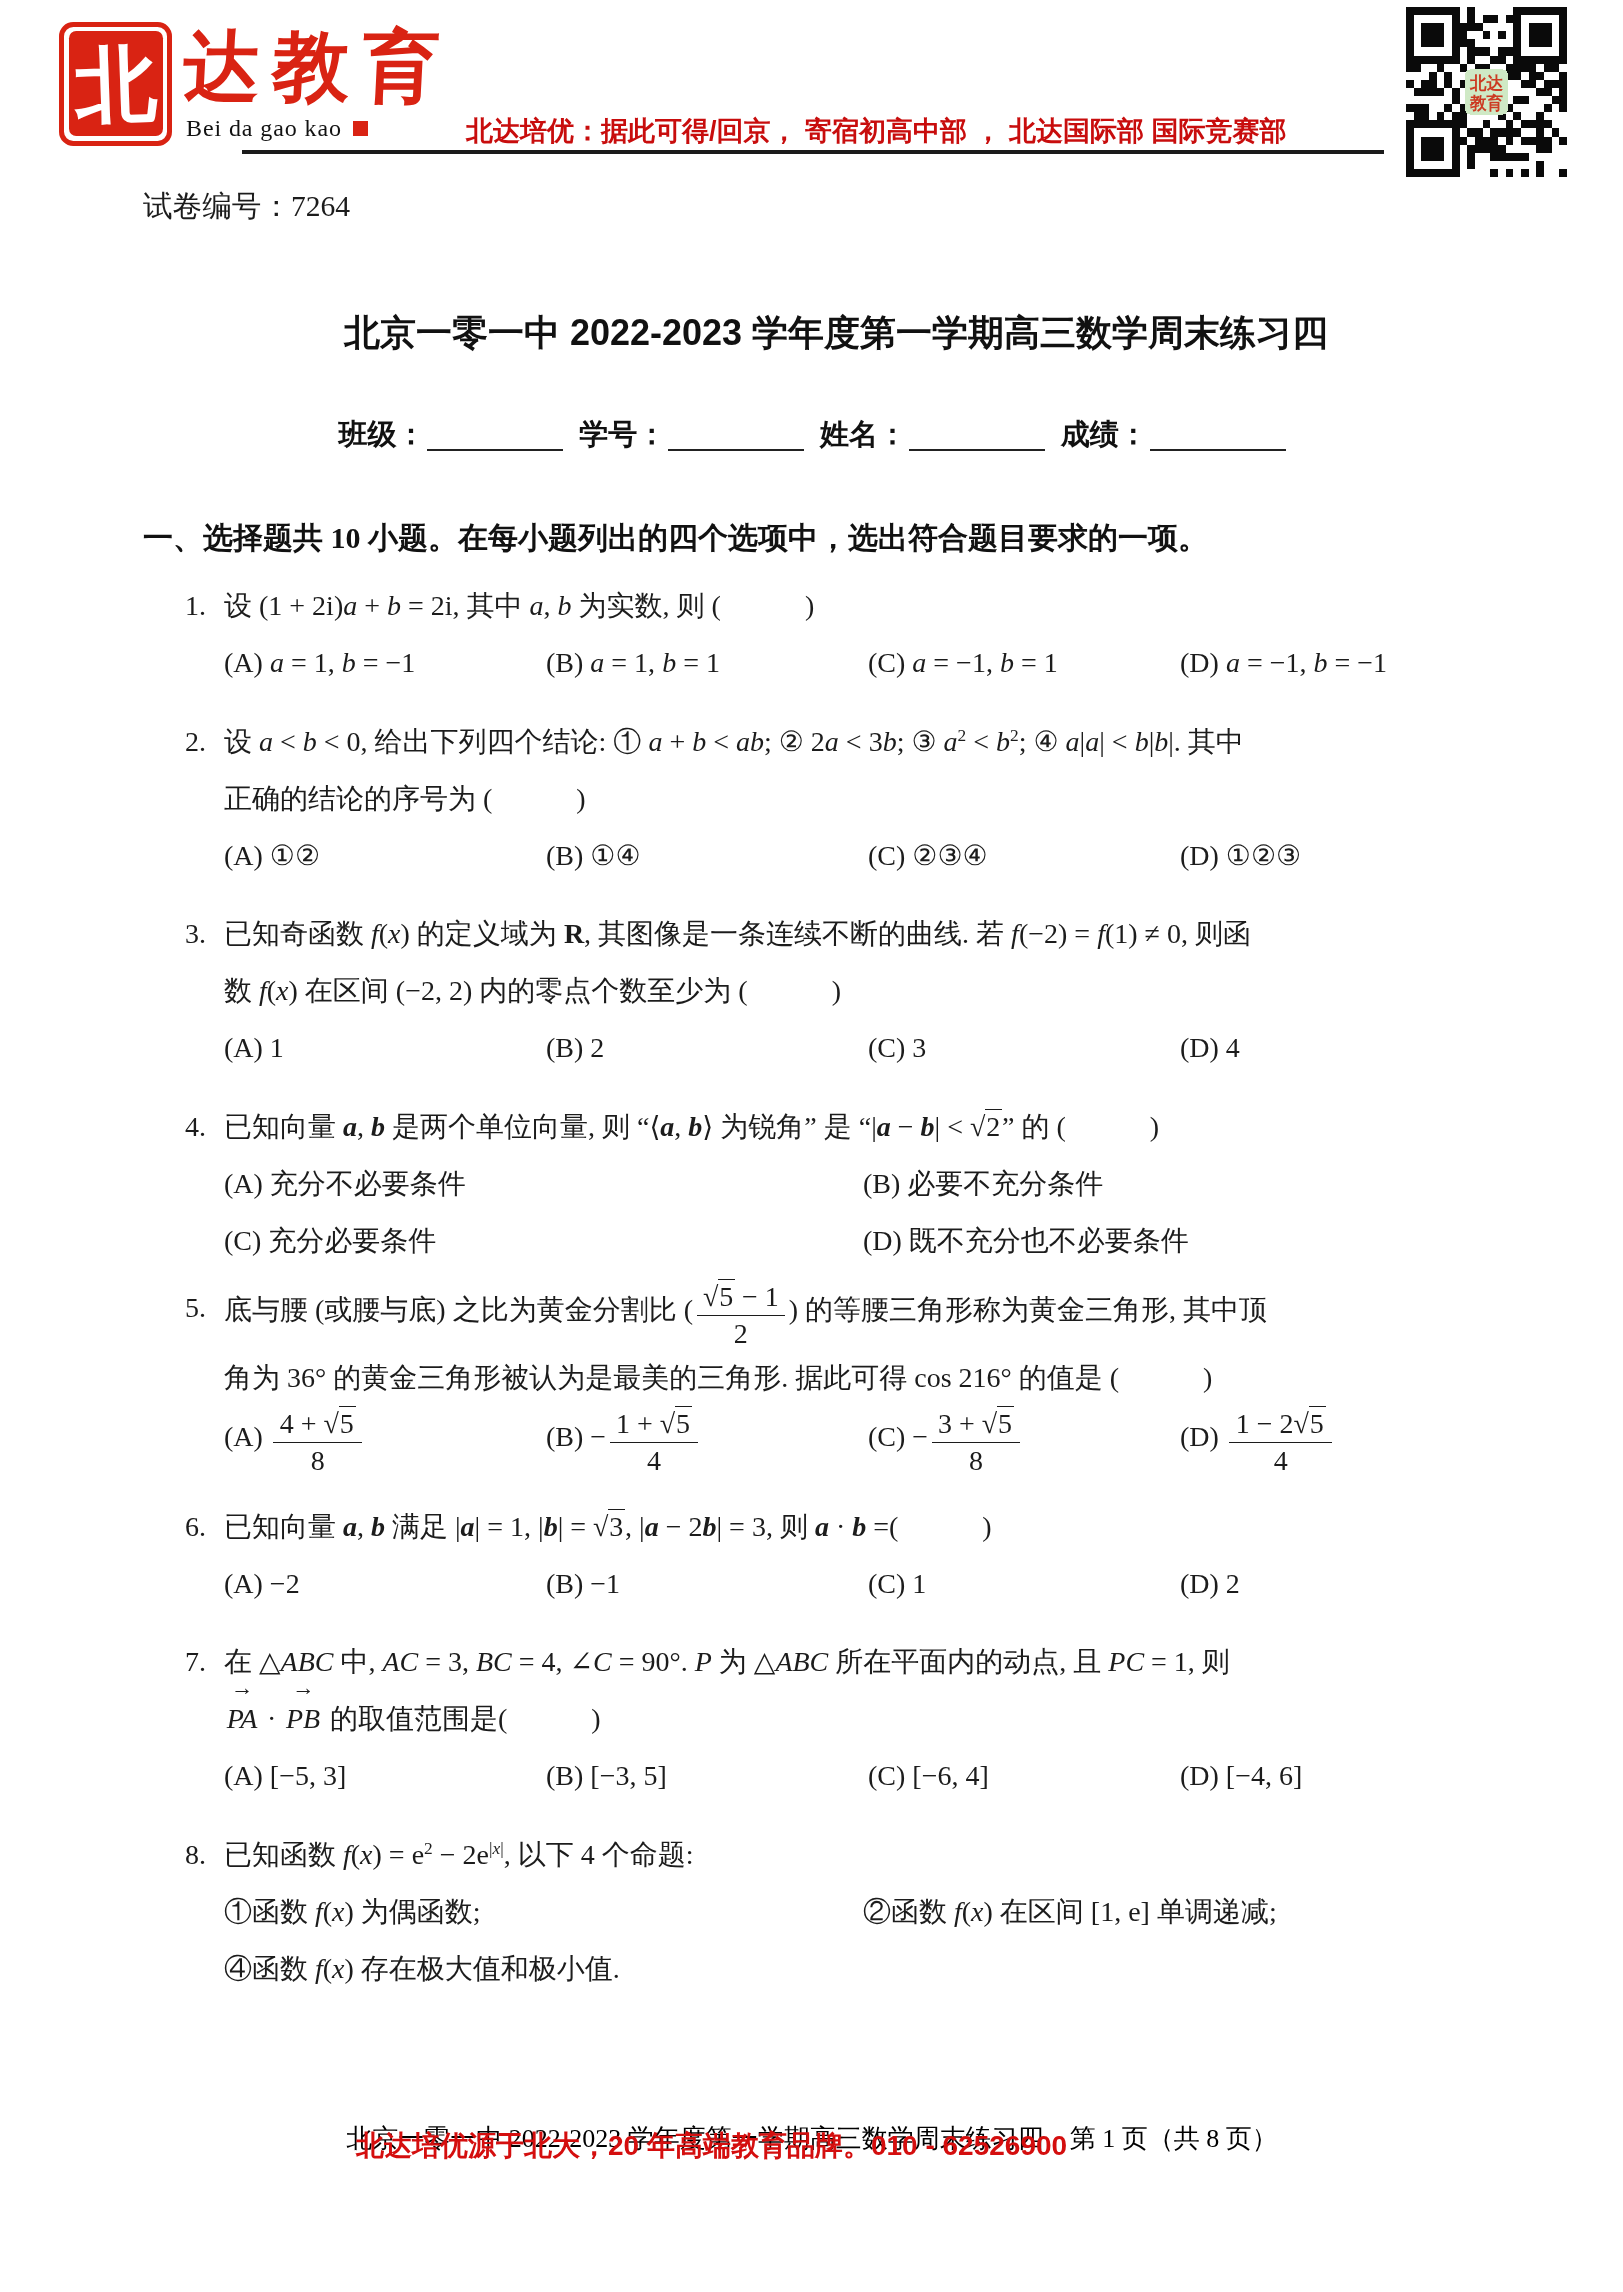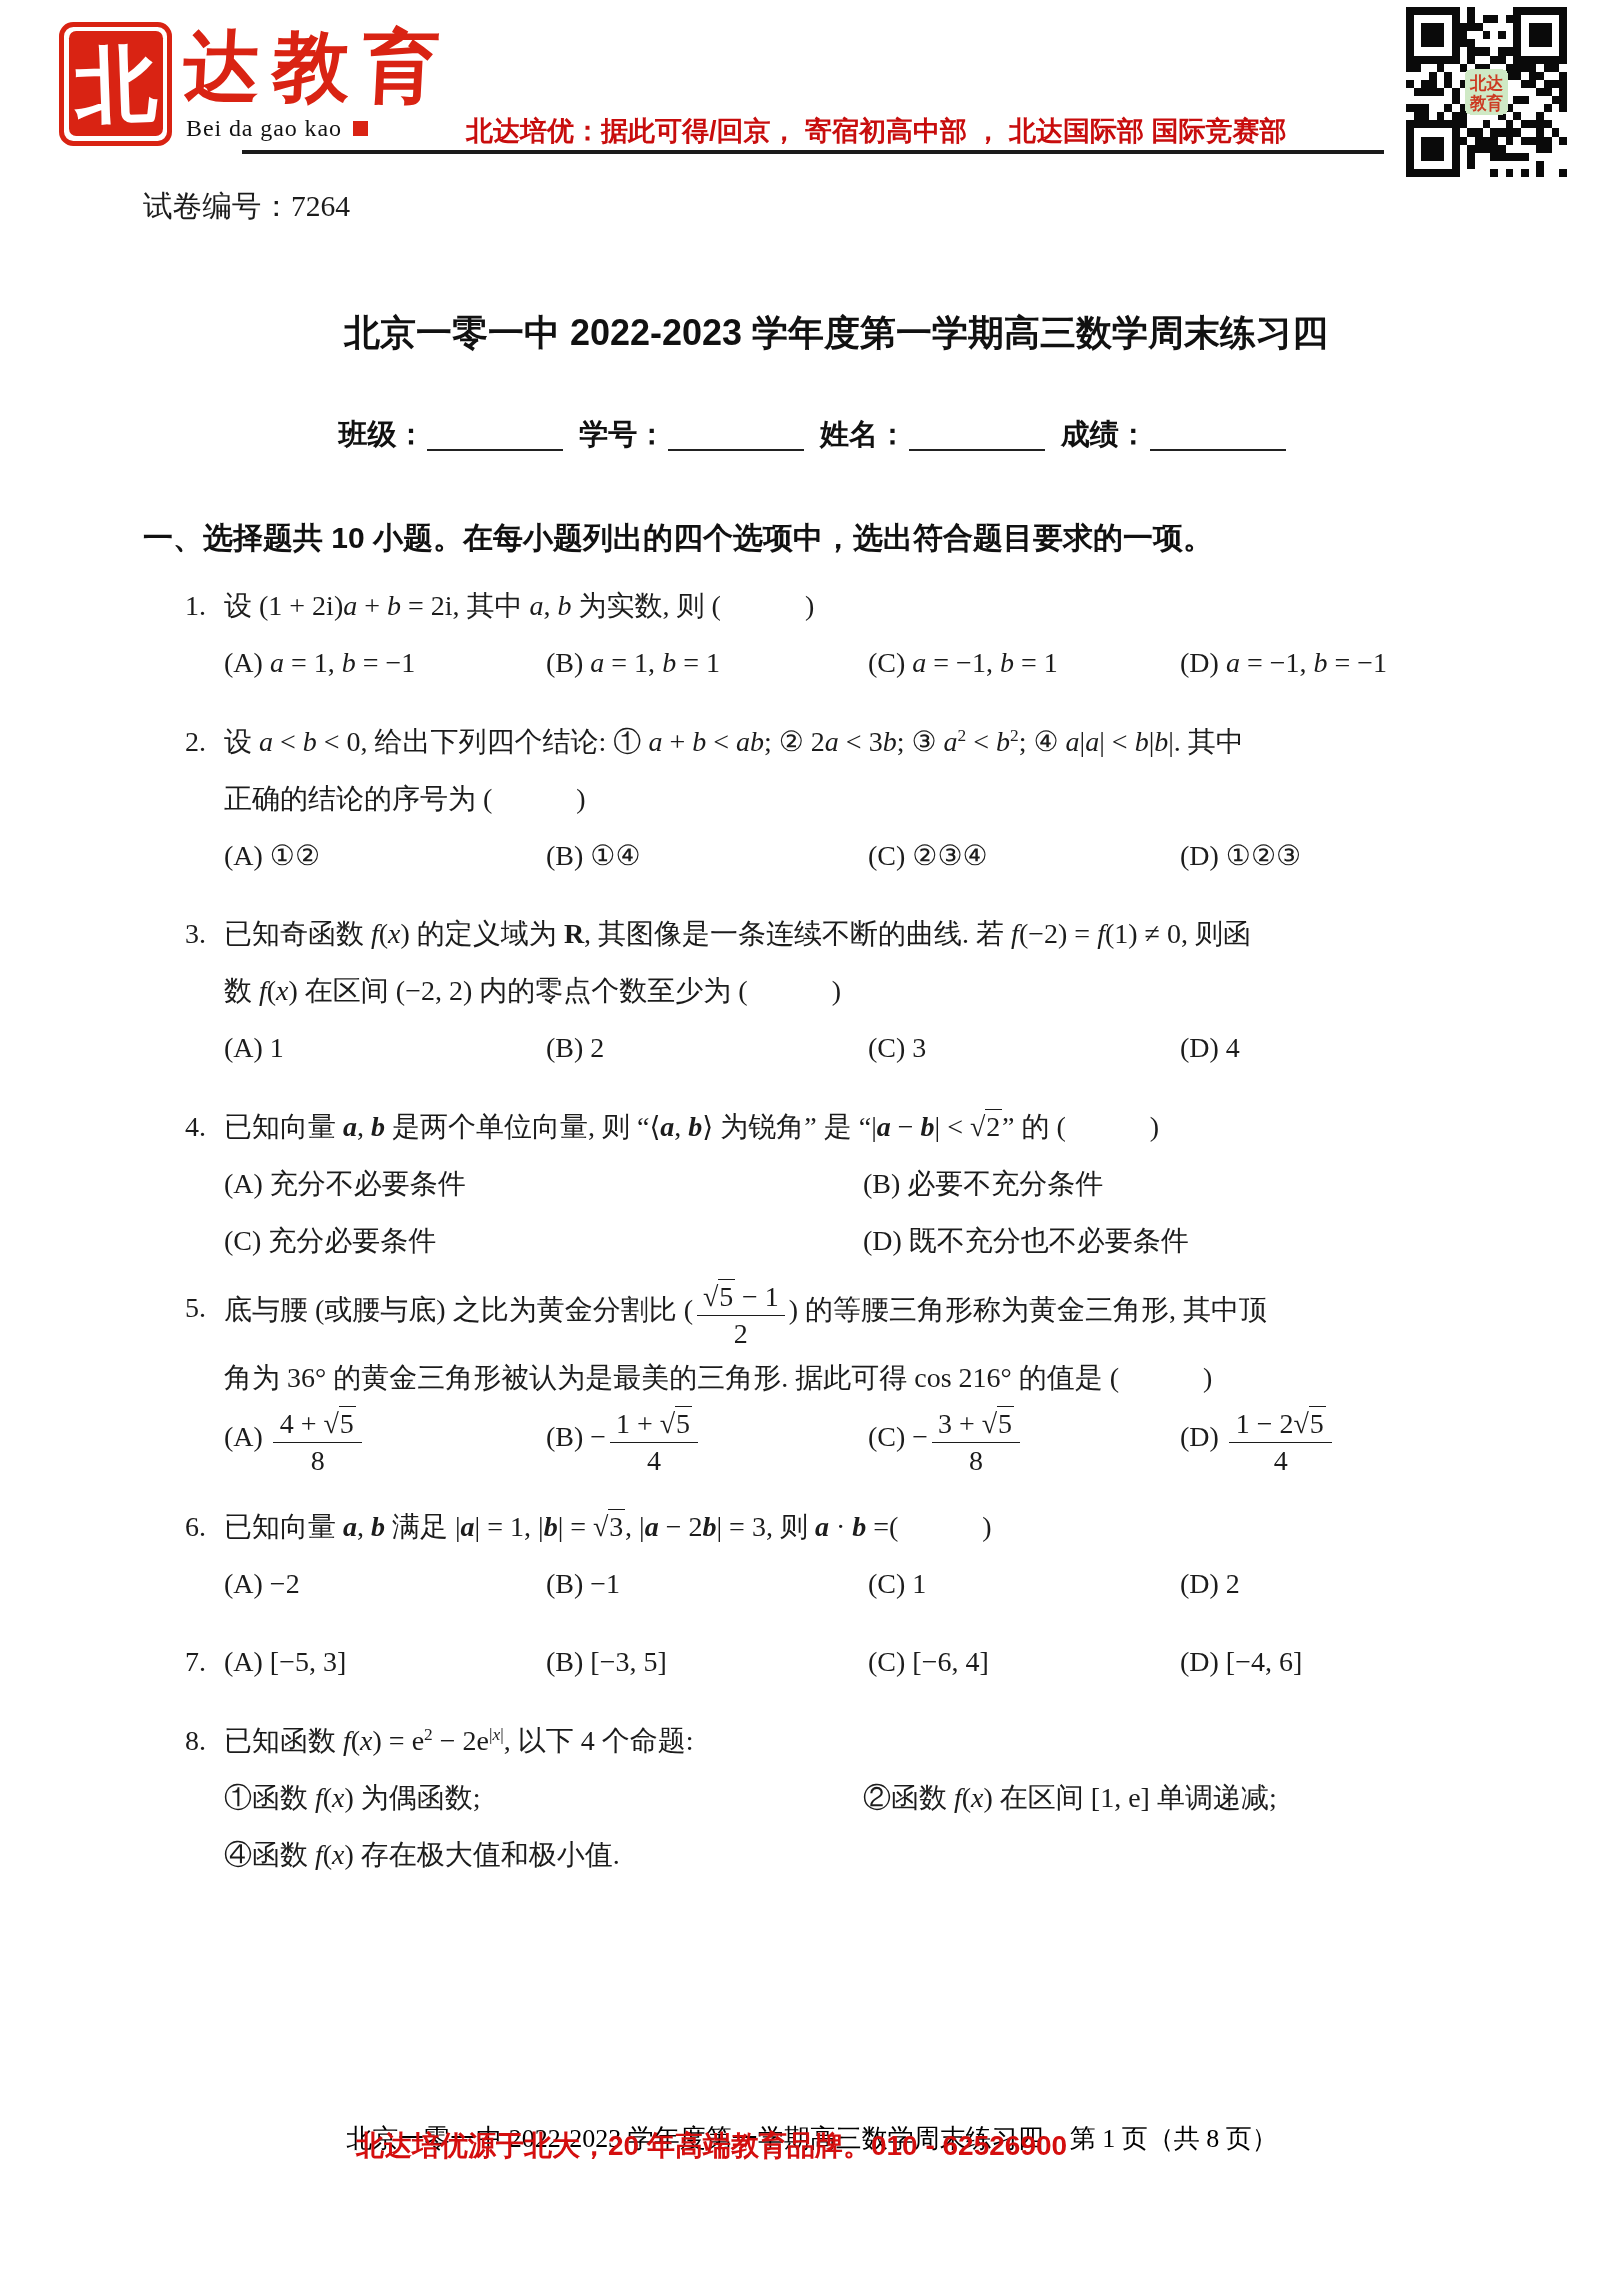--- a/index.html
+++ b/index.html
@@ -65,21 +65,21 @@
     margin-top:57px;display:flex;justify-content:center;gap:16px;
     font-family:"Liberation Sans","DejaVu Sans",sans-serif;
     font-weight:bold;font-size:29px;color:#111;
   }
   .blank{
     display:inline-block;width:136px;height:32px;
     border-bottom:2.7px solid #222;vertical-align:-7.2px;margin-left:1.8px;
   }
   .sec-head{
     margin:63px 107px 0 143px;
-    font-family:Liberation Sans, sans-serif;
+    font-family:Liberation Serif, serif;
     font-weight:bold;font-size:30px;color:#111;
   }
   
   .questions{margin:7.2px 99px 0 185px;font-size:28px;color:var(--ink);}
   .q{position:relative;padding-left:39px;margin-top:21.5px;}
   .q:first-child{margin-top:18px;}
   .q:nth-child(5){margin-top:10.7px;}
   .qno{position:absolute;left:0;top:0;line-height:57px;}
   .stem{line-height:57px;}
   .opts{line-height:57px;display:grid;}
@@ -430,20 +430,21 @@
         <div class="stem">已知向量 <b><i>a</i></b>, <b><i>b</i></b> 满足 |<b><i>a</i></b>| = 1, |<b><i>b</i></b>| = <span class="sq">√<span class="ol">3</span></span>, |<b><i>a</i></b> − 2<b><i>b</i></b>| = 3, 则 <b><i>a</i></b> · <b><i>b</i></b> =(   )</div>
         <div class="opts cols4">
           <div class="opt">(A) −2</div>
           <div class="opt">(B) −1</div>
           <div class="opt">(C) 1</div>
           <div class="opt">(D) 2</div>
         </div>
       </div>
       <div class="q">
         <span class="qno">7.</span>
+        <div class="stem">在 △<i>ABC</i> 中, <i>AC</i> = 3, <i>BC</i> = 4, ∠<i>C</i> = 90°. <i>P</i> 为 △<i>ABC</i> 所在平面内的动点, 且 <i>PC</i> = 1, 则<br><span class="vec">PA</span> · <span class="vec">PB</span> 的取值范围是(   )</div>
         <div class="opts cols4">
           <div class="opt">(A) [−5, 3]</div>
           <div class="opt">(B) [−3, 5]</div>
           <div class="opt">(C) [−6, 4]</div>
           <div class="opt">(D) [−4, 6]</div>
         </div>
       </div>
       <div class="q">
         <span class="qno">8.</span>
         <div class="stem">已知函数 <i>f</i>(<i>x</i>) = e<sup>2</sup> − 2e<sup>|<i>x</i>|</sup>, 以下 4 个命题:</div>

